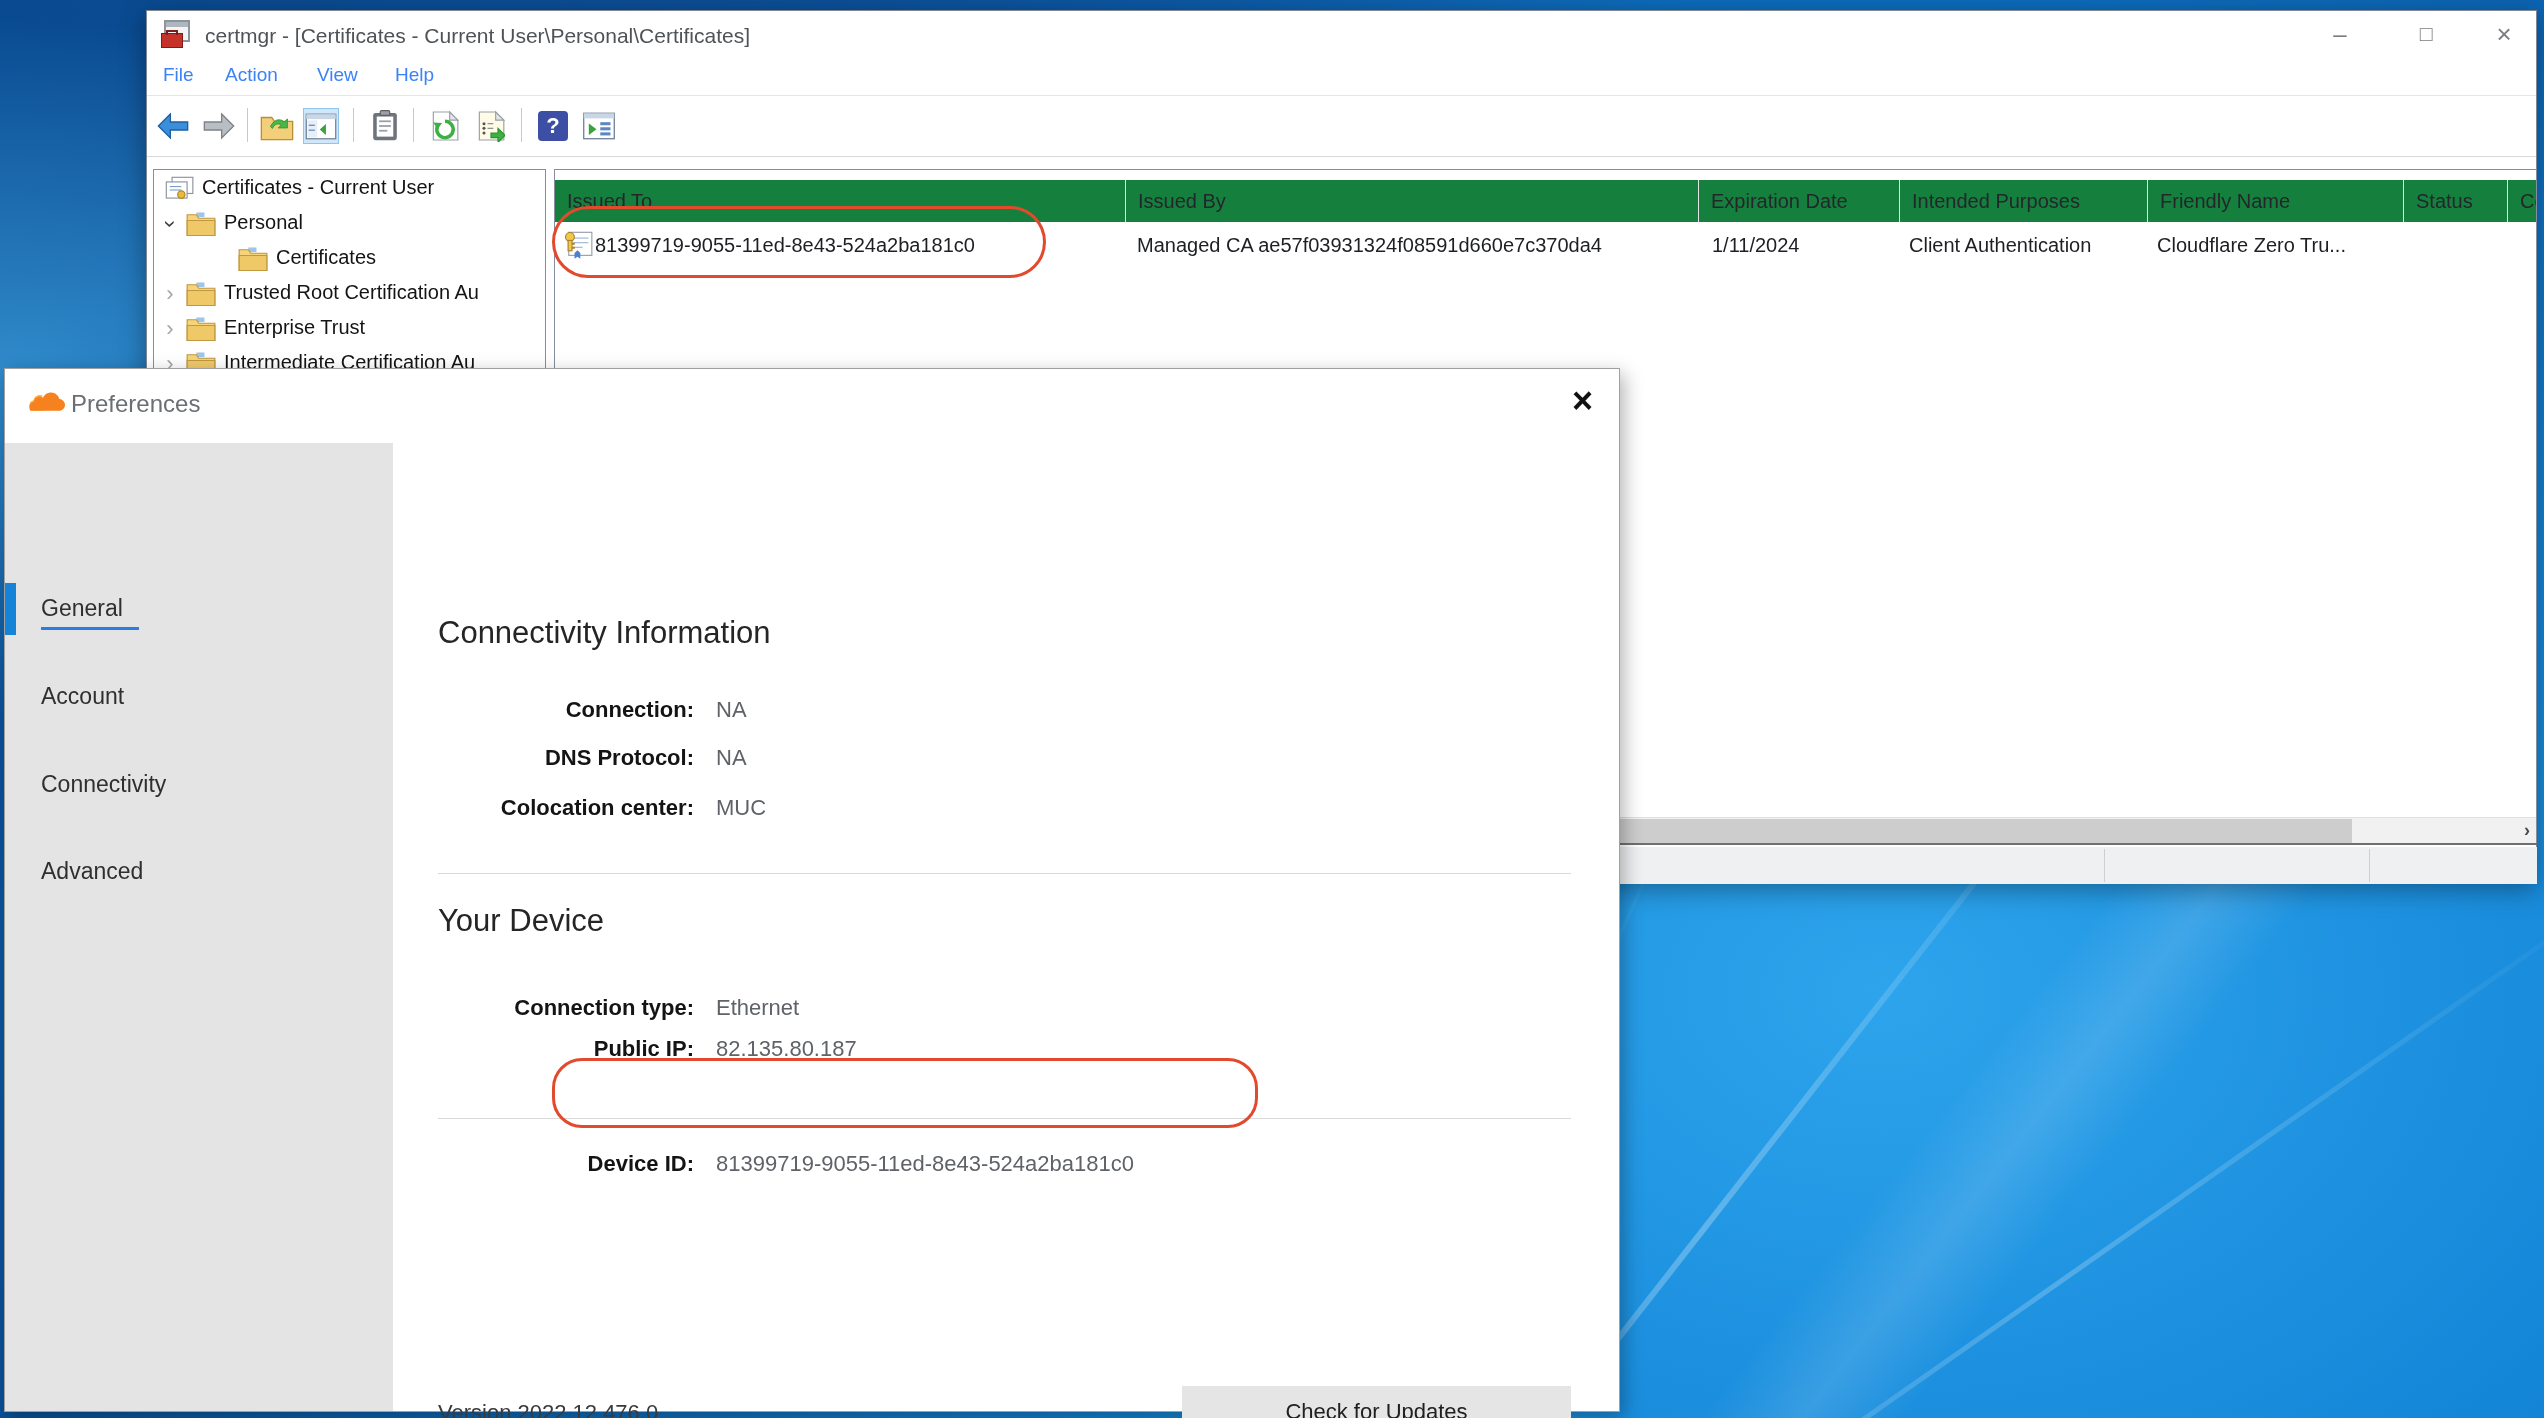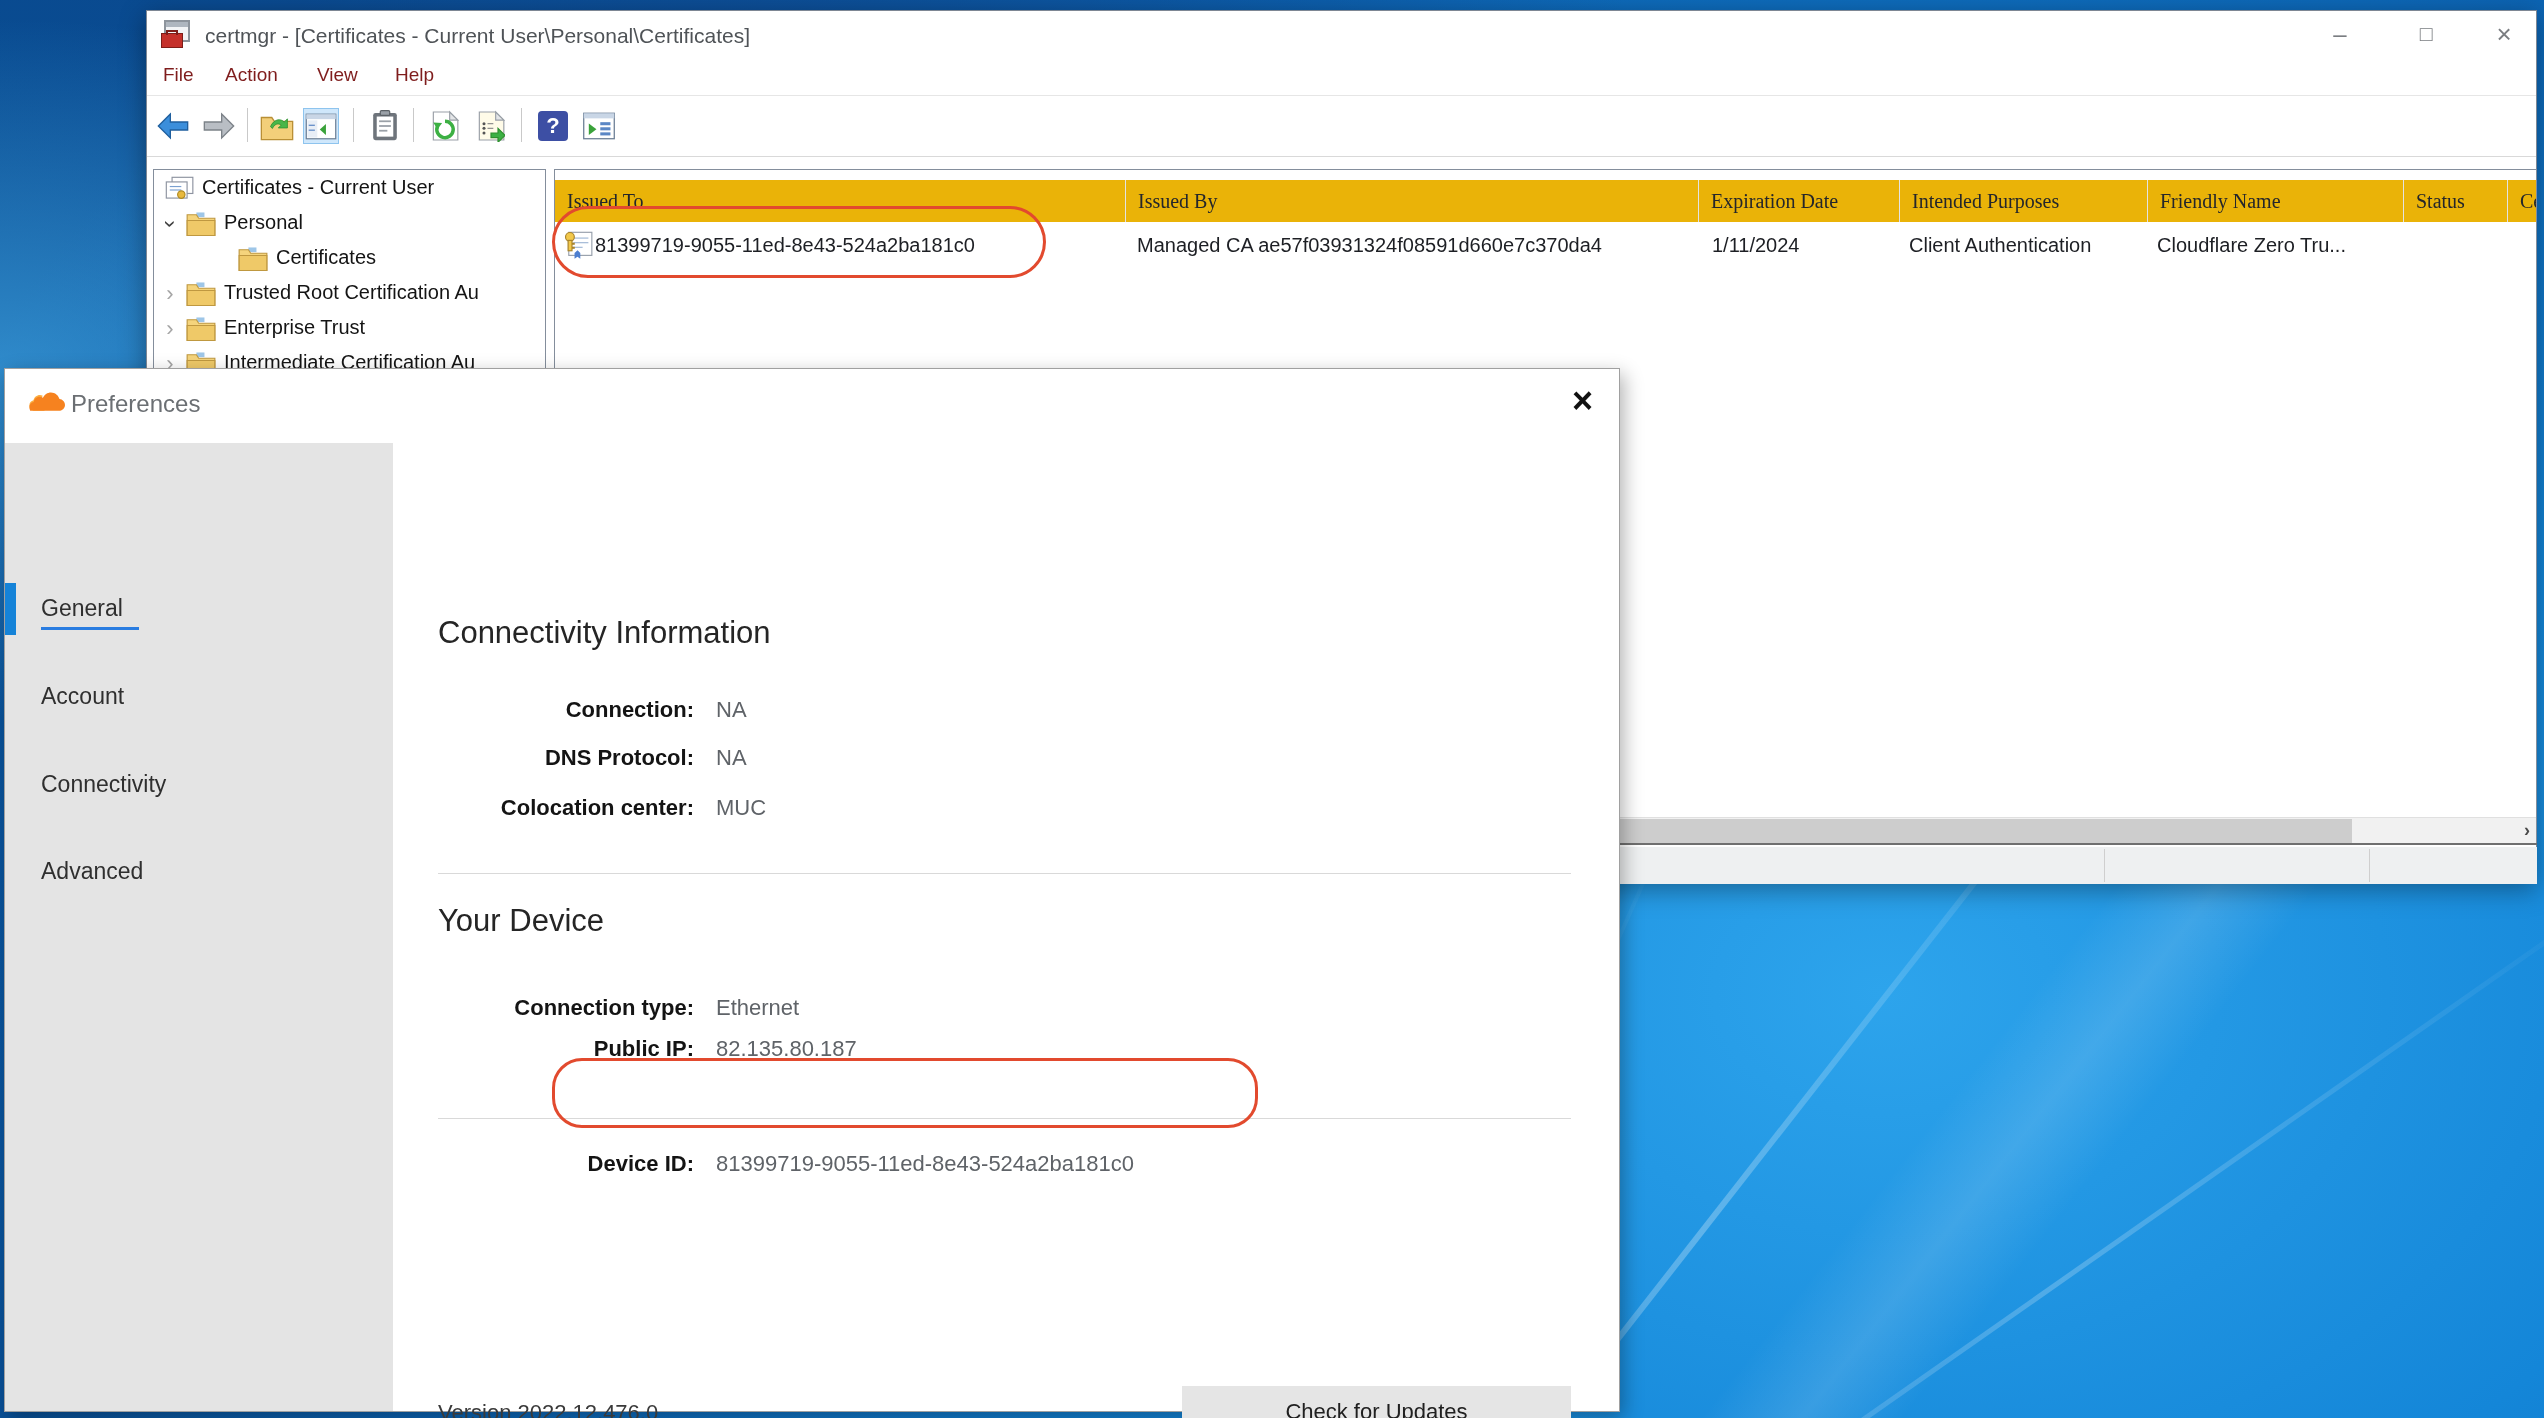--- a/index.html
+++ b/index.html
@@ -34,21 +34,21 @@
   .ti-win{position:absolute;left:3px;top:1px;width:26px;height:22px;background:#f2f4f6;border:2px solid #8d949c;box-sizing:border-box;}
   .ti-win:before{content:"";position:absolute;left:0;top:0;right:0;height:5px;background:#aeb6bf;}
   .ti-box{position:absolute;left:0px;top:14px;width:22px;height:15px;background:#c5312b;border:1px solid #7e1d18;box-sizing:border-box;}
   .ti-box:before{content:"";position:absolute;left:4px;top:-4px;width:12px;height:5px;border:2px solid #7e1d18;border-bottom:none;box-sizing:border-box;}
   .title-text{position:absolute;left:58px;top:13px;font-size:21px;color:#4f5357;white-space:nowrap;}
   .win-btns{position:absolute;right:0;top:0;height:48px;}
   .win-btn{position:absolute;top:0;width:72px;height:48px;text-align:center;line-height:46px;color:#7a7d81;font-size:24px;}
   .win-btn.min{right:160px;}
   .win-btn.max{right:74px;font-size:21px;}
   .win-btn.cls{right:-4px;font-size:26px;}
-  .menubar{position:relative;height:36px;border-bottom:1px solid #e6e6e6;font-size:19px;color:#7f1d1d;}
+  .menubar{position:relative;height:36px;border-bottom:1px solid #e6e6e6;font-size:19px;color:#3b82f6;}
   .menu-item{position:absolute;top:5px;}
   .menu-item.m0{left:16px;} .menu-item.m1{left:78px;} .menu-item.m2{left:170px;} .menu-item.m3{left:248px;}
   .toolbar{position:relative;height:60px;border-bottom:1px solid #d9d9d9;}
   .tb{position:absolute;top:12px;width:36px;height:36px;display:flex;align-items:center;justify-content:center;}
   .tb svg{display:block;}
   .tb-sep{position:absolute;top:12px;width:1px;height:34px;background:#c9c9c9;}
   .tb.highlight{background:#cfe7fb;border:1px solid #8ec4ee;box-sizing:border-box;}
   .help-btn{width:30px;height:30px;background:#3d4fa4;border-radius:4px;color:#fff;font-size:22px;font-weight:bold;text-align:center;line-height:30px;}
 
   .panel{position:absolute;background:#fff;border:1px solid #848e9c;box-sizing:border-box;}
@@ -59,21 +59,21 @@
   
   .trow{position:absolute;left:0;height:34px;width:100%;font-size:20px;color:#141414;display:flex;align-items:flex-start;}
   .trow .chev{width:16px;text-align:center;color:#a6a6a6;font-size:22px;flex:none;}
   .trow .chev.open{color:#3f3f3f;transform:rotate(90deg);}
   .trow svg{flex:none;margin-right:8px;}
   .tree-label{white-space:nowrap;}
   .sel-bg{position:absolute;left:76px;top:2px;width:172px;height:30px;background:#d5d5d5;z-index:-1;}
 
   
   .lheader{position:absolute;top:10px;left:0;right:0;height:42px;font-size:20px;color:#24262b;}
-  .hcell{position:absolute;top:0;height:42px;line-height:42px;padding-left:12px;box-sizing:border-box;border-right:1px solid #e3e3e3;white-space:nowrap;overflow:hidden;background:#eab308;font-family:Liberation Serif, serif;}
+  .hcell{position:absolute;top:0;height:42px;line-height:42px;padding-left:12px;box-sizing:border-box;border-right:1px solid #e3e3e3;white-space:nowrap;overflow:hidden;background:#15803d;}
   .hc0{left:0;width:571px;} .hc1{left:571px;width:573px;} .hc2{left:1144px;width:201px;}
   .hc3{left:1345px;width:248px;} .hc4{left:1593px;width:256px;} .hc5{left:1849px;width:104px;}
   .hc6{left:1953px;width:80px;border-right:none;}
   .sort-caret{position:absolute;left:282px;top:-8px;width:11px;height:11px;border-left:2px solid #8b9097;border-top:2px solid #8b9097;transform:rotate(45deg);}
   .lrow{position:absolute;top:58px;left:0;right:0;height:34px;font-size:20px;color:#1d1f24;}
   .lcell{position:absolute;top:0;height:34px;line-height:34px;white-space:nowrap;}
   .rc0{left:40px;} .rc1{left:582px;} .rc2{left:1157px;} .rc3{left:1354px;} .rc4{left:1602px;width:230px;overflow:hidden;}
   .row-icon{position:absolute;left:8px;top:2px;}
 
   

